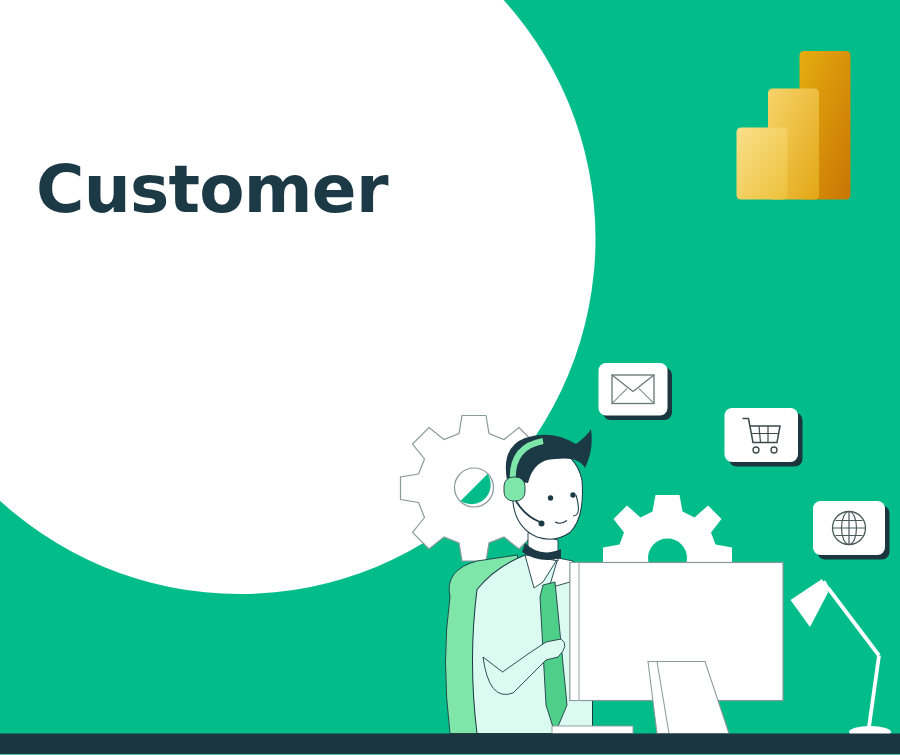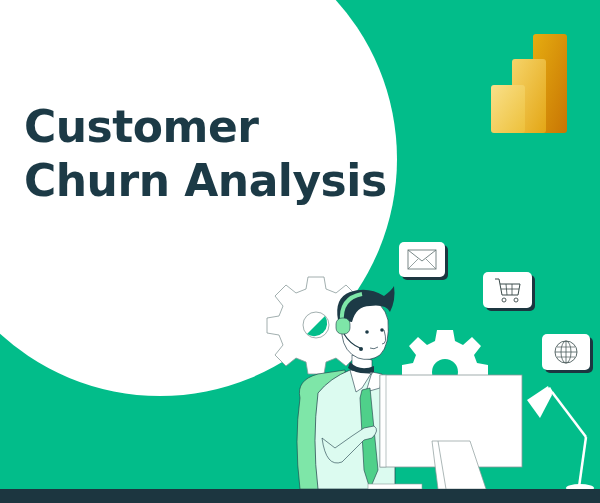--- a/index.html
+++ b/index.html
@@ -1,33 +1,32 @@
 <!DOCTYPE html>
 <html><head>
 <meta charset="utf-8">
 <style>
   html, body { margin: 0; padding: 0; }
   body { width: 600px; height: 503px; overflow: hidden; position: relative; background: #02bd8a; font-family: "DejaVu Sans", sans-serif; }
   .canvas { position: absolute; left: 0; top: 0; width: 600px; height: 503px; background: #02bd8a; overflow: hidden; }
   .circle { position: absolute; left: -77px; top: -78px; width: 474px; height: 474px; border-radius: 50%; background: #ffffff; }
   .title { position: absolute; left: 24px; top: 100px; color: #1c3a46; font-weight: bold; font-size: 44px; line-height: 54px; letter-spacing: -0.5px; }
-  .title div { white-space: nowrap; }
+  .title div { white-space: nowrap; text-align: center; }
   .bottom-bar { position: absolute; left: 0; top: 489px; width: 600px; height: 14px; background: #1c3640; }
   svg.art { position: absolute; left: 0; top: 0; }
   .card { position: absolute; background: #ffffff; border-radius: 5px; box-shadow: 3px 3px 0 #1c3640; }
 </style>
 </head>
 <body>
 
 <div class="canvas">
   <div class="circle"></div>
 
   <div class="title">
     <div>Customer</div>
-    <div>Churn Analysis</div>
   </div>
 
   <svg class="art" width="600" height="503" viewBox="0 0 600 503" style="pointer-events:none">
     <defs>
       <linearGradient id="g1" x1="0" y1="0" x2="1" y2="1">
         <stop offset="0" stop-color="#e6ad10"></stop>
           <stop offset="1" stop-color="#c87504"></stop>
       </linearGradient>
       <linearGradient id="g2" x1="0" y1="0" x2="1" y2="1">
         <stop offset="0" stop-color="#f6d46a"></stop>

